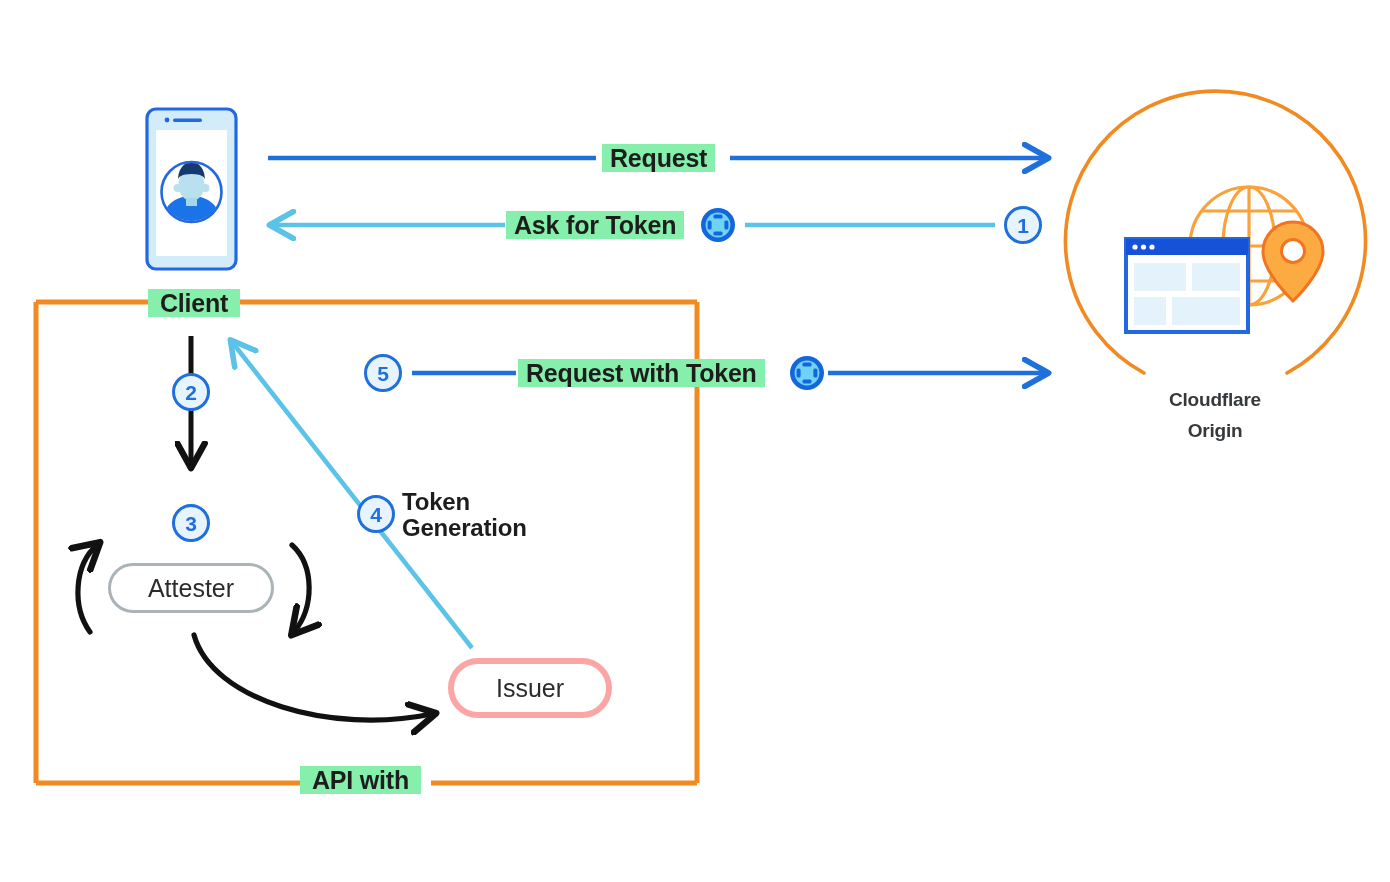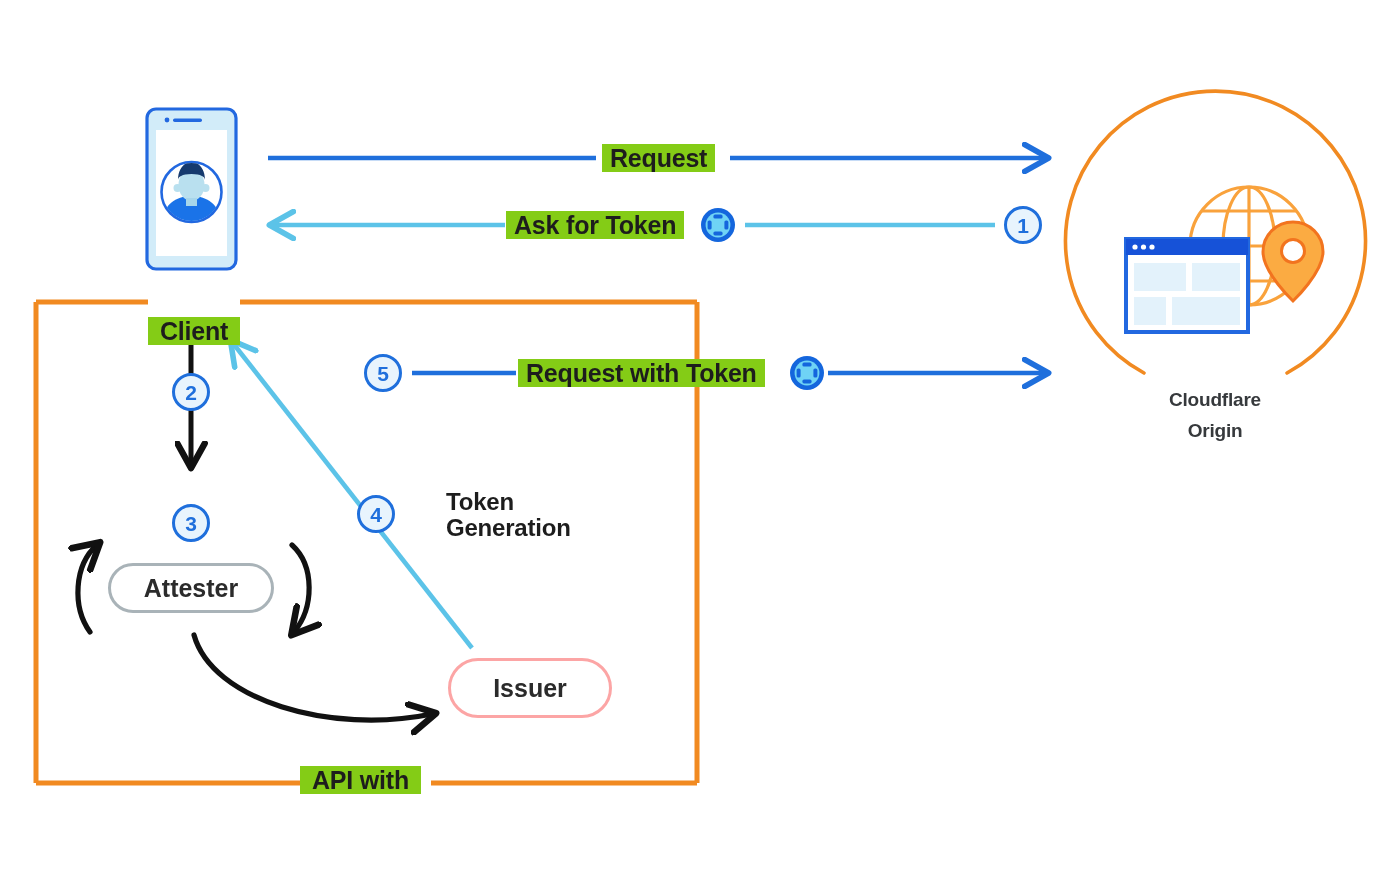--- a/index.html
+++ b/index.html
@@ -25,21 +25,21 @@
     height: 882px;
   }
   .lbl {
     position: absolute;
     font-weight: bold;
     color: #1d1d1d;
     white-space: nowrap;
     letter-spacing: -0.2px;
   }
   .lbl-bg {
-    background: #84cc16;
+    background: #86efac;
   }
   .flow-label {
     font-size: 25px;
     line-height: 28px;
     padding: 0 8px;
   }
   .box-label {
     font-size: 25px;
     line-height: 28px;
     padding: 0 12px;
@@ -48,21 +48,20 @@
     font-size: 19px;
     line-height: 31px;
     text-align: center;
     white-space: pre-line;
     color: #36393c;
   }
   .two-line {
     font-size: 24px;
     line-height: 26px;
     white-space: pre-line;
-    margin-left: 44px;
   }
   .badge {
     position: absolute;
     width: 38px;
     height: 38px;
     border-radius: 50%;
     border: 3px solid #1f6fdc;
     background: #e8f4fd;
     box-sizing: border-box;
     color: #1f6fdc;
@@ -79,29 +78,29 @@
     height: 38px;
   }
   .pill {
     position: absolute;
     box-sizing: border-box;
     border-radius: 40px;
     background: #ffffff;
     display: flex;
     align-items: center;
     justify-content: center;
-    font-weight: bold;
+    font-weight: normal;
     font-size: 25px;
     color: #2b2b2b;
   }
   .pill-attester {
     border: 3px solid #a9b3b8;
   }
   .pill-issuer {
-    border: 3px solid #fca5a5;
+    border: 6px solid #fca5a5;
   }
 </style>
 </head>
 <body>
 
 <div id="canvas">
 
   <svg id="vector-layer" viewBox="0 0 1390 882">
     <defs>
       <marker id="ah-blue" viewBox="0 0 12 12" refX="9" refY="6" markerWidth="7" markerHeight="7" orient="auto-start-reverse">
@@ -246,20 +245,20 @@
 
   <div class="lbl lbl-bg flow-label" style="left:602px; top:144px;">Request</div>
 
   <div class="lbl lbl-bg flow-label" style="left:518px; top:359px;">Request with Token</div>
 
   <div class="lbl lbl-bg flow-label" style="left:506px; top:211px;">Ask for Token</div>
 
   <div class="lbl two-line" style="left:402px; top:489px;">Token
 Generation</div>
 
-  <div class="lbl lbl-bg box-label" style="left:148px; top:289px;margin-top:28px;">Client</div>
+  <div class="lbl lbl-bg box-label" style="left:148px; top:289px;">Client</div>
 
   <div class="lbl lbl-bg box-label" style="left:300px; top:766px;">API with</div>
 
   <div class="lbl origin-label" style="left:1100px; top:384px; width:230px;">Cloudflare
 Origin</div>
 
 </div>
 
 </body></html>

